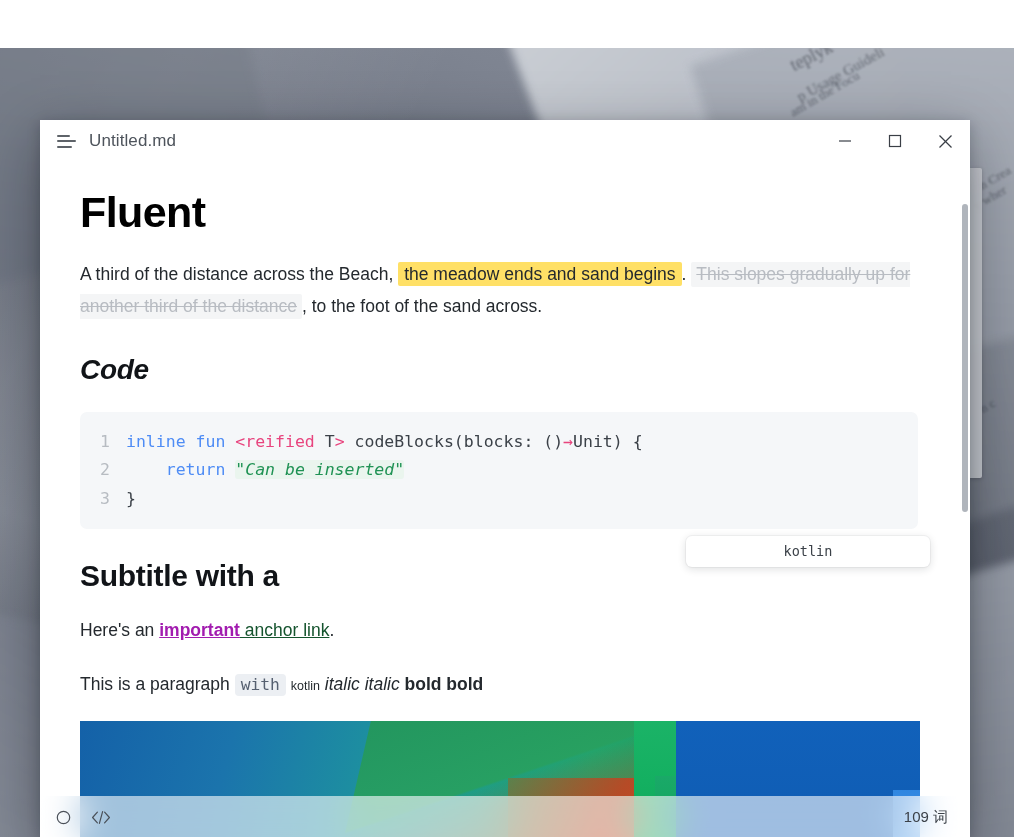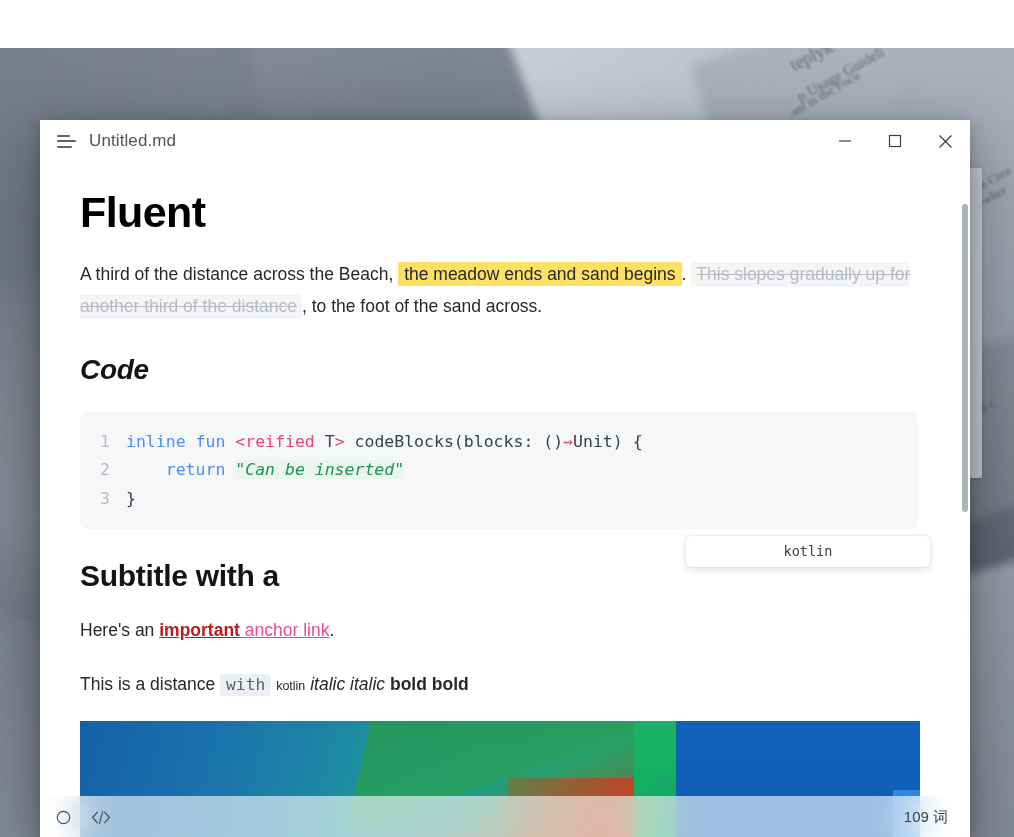--- a/index.html
+++ b/index.html
@@ -209,22 +209,22 @@
   }
   h2.md-h2-sub .icode {
     font-size: 30px;
     padding: 2px 9px 4px 9px;
     margin-left: 9px;
     color: #5b6672;
     background: #eaeef2;
     font-weight: 400;
   }
 
-  .link-bold { color: #b91c1c; font-weight: 700; }
-  .link { color: #ec4899; }
+  .link-bold { color: #a21caf; font-weight: 700; }
+  .link { color: #14532d; }
 
   .tiny-style { font-size: 12.5px; color: #24292e; vertical-align: baseline; }
   .ital { font-style: italic; }
   .bld { font-weight: 700; }
 
   
   #codeblock-wrap {
     margin-top: 26px;
     position: relative;
   }
@@ -434,21 +434,21 @@
 
         <h2 class="md-h2-sub">
           <span>Subtitle with a</span>
         </h2>
 
         <p class="md-p">
           <span>Here's an </span><a class="link-bold" href="#">important</a><a class="link" href="#"> anchor link</a><span>.</span>
         </p>
 
         <p class="md-p">
-          <span>This is a distance</span>
+          <span>This is a paragraph</span>
           <span class="icode">with</span>
           <span class="tiny-style">kotlin</span>
           <span class="ital">italic italic</span>
           <span class="bld">bold bold</span>
         </p>
 
         <div id="md-image">
           <div class="img-a"></div>
           <div class="img-b"></div>
           <div class="img-c"></div>

